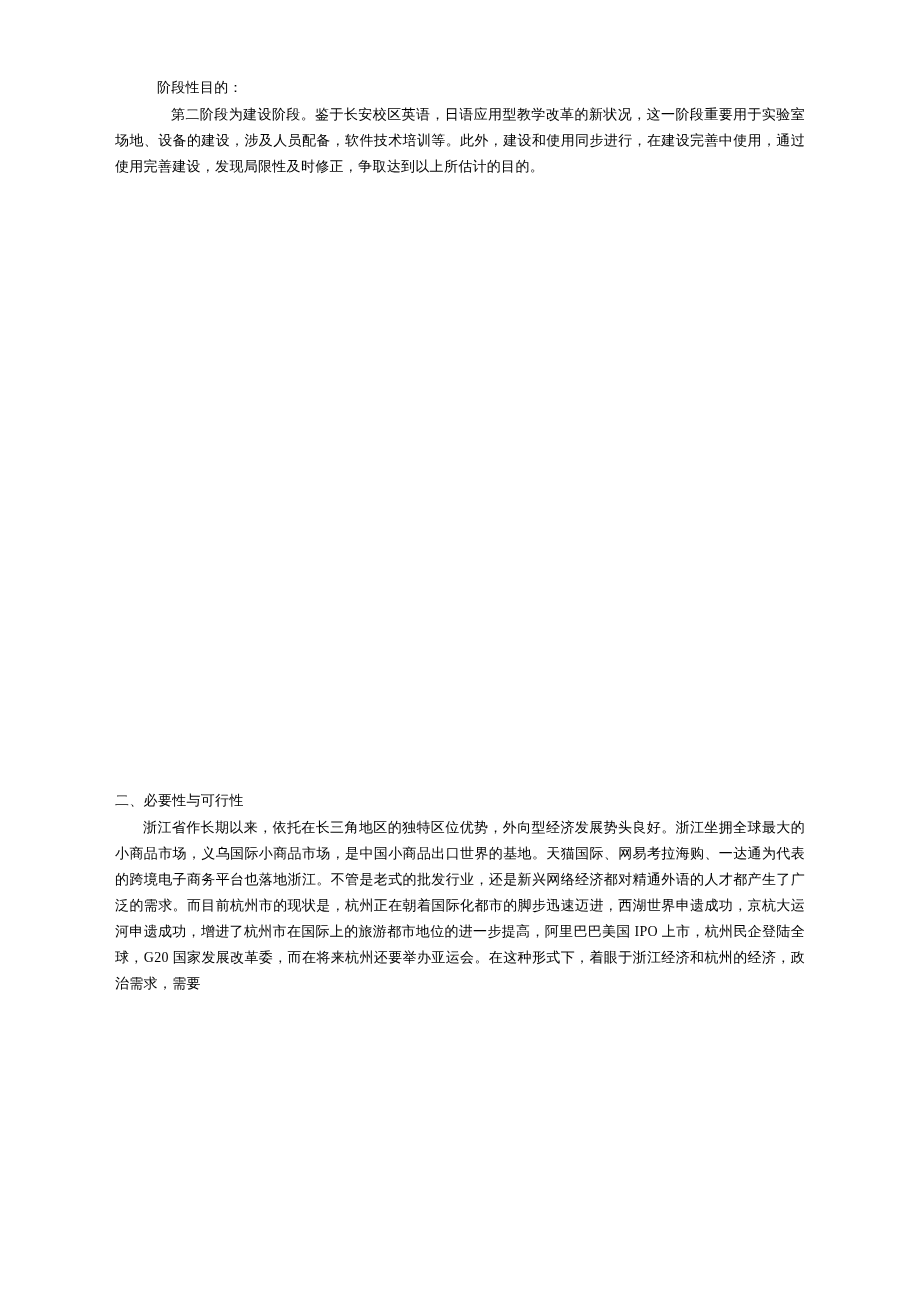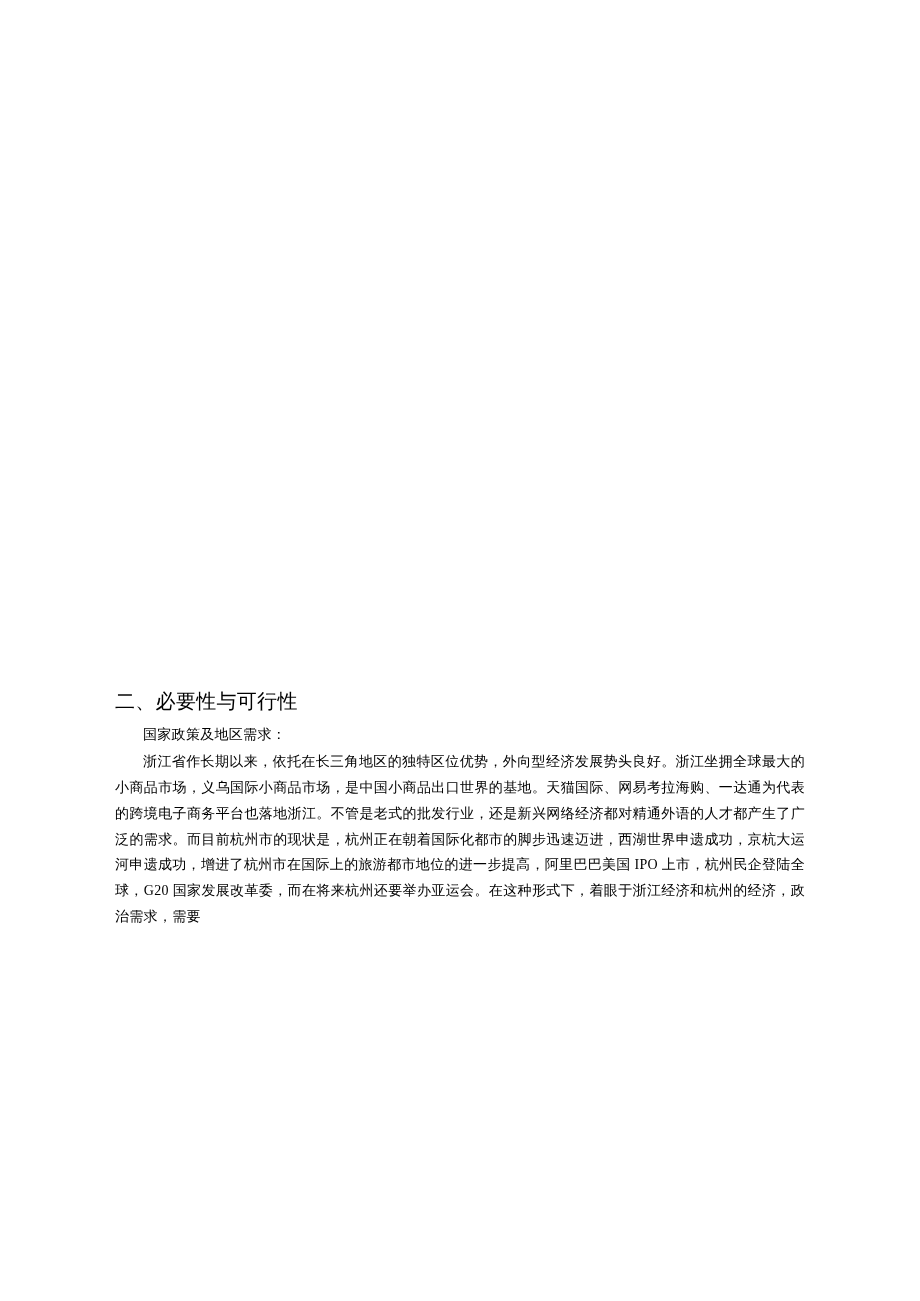--- a/index.html
+++ b/index.html
@@ -31,32 +31,33 @@
     }
     .para {
       text-align: justify;
       letter-spacing: 0.3px;
       margin-bottom: 1px;
     }
     .big-gap {
       height: 600px;
     }
     .heading-2 {
-      font-size: 20px;
+      font-size: 14px;
       text-indent: 0;
       margin-bottom: 2px;
       font-weight: normal;
       letter-spacing: 0.3px;
     }
   </style>
 </head>
 <body>
 
 <div class="section-block">
+  <p class="para para-indent-3">阶段性目的：</p>
+  <p class="para para-indent-4">第二阶段为建设阶段。鉴于长安校区英语，日语应用型教学改革的新状况，这一阶段重要用于实验室场地、设备的建设，涉及人员配备，软件技术培训等。此外，建设和使用同步进行，在建设完善中使用，通过使用完善建设，发现局限性及时修正，争取达到以上所估计的目的。</p>
 </div>
 
 <div class="big-gap"></div>
 
 <div class="section-block">
   <p class="heading-2">二、必要性与可行性</p>
-  <p class="para para-indent-2">国家政策及地区需求：</p>
   <p class="para para-indent-2">浙江省作长期以来，依托在长三角地区的独特区位优势，外向型经济发展势头良好。浙江坐拥全球最大的小商品市场，义乌国际小商品市场，是中国小商品出口世界的基地。天猫国际、网易考拉海购、一达通为代表的跨境电子商务平台也落地浙江。不管是老式的批发行业，还是新兴网络经济都对精通外语的人才都产生了广泛的需求。而目前杭州市的现状是，杭州正在朝着国际化都市的脚步迅速迈进，西湖世界申遗成功，京杭大运河申遗成功，增进了杭州市在国际上的旅游都市地位的进一步提高，阿里巴巴美国 IPO 上市，杭州民企登陆全球，G20 国家发展改革委，而在将来杭州还要举办亚运会。在这种形式下，着眼于浙江经济和杭州的经济，政治需求，需要</p>
 </div>
 
 </body></html>

